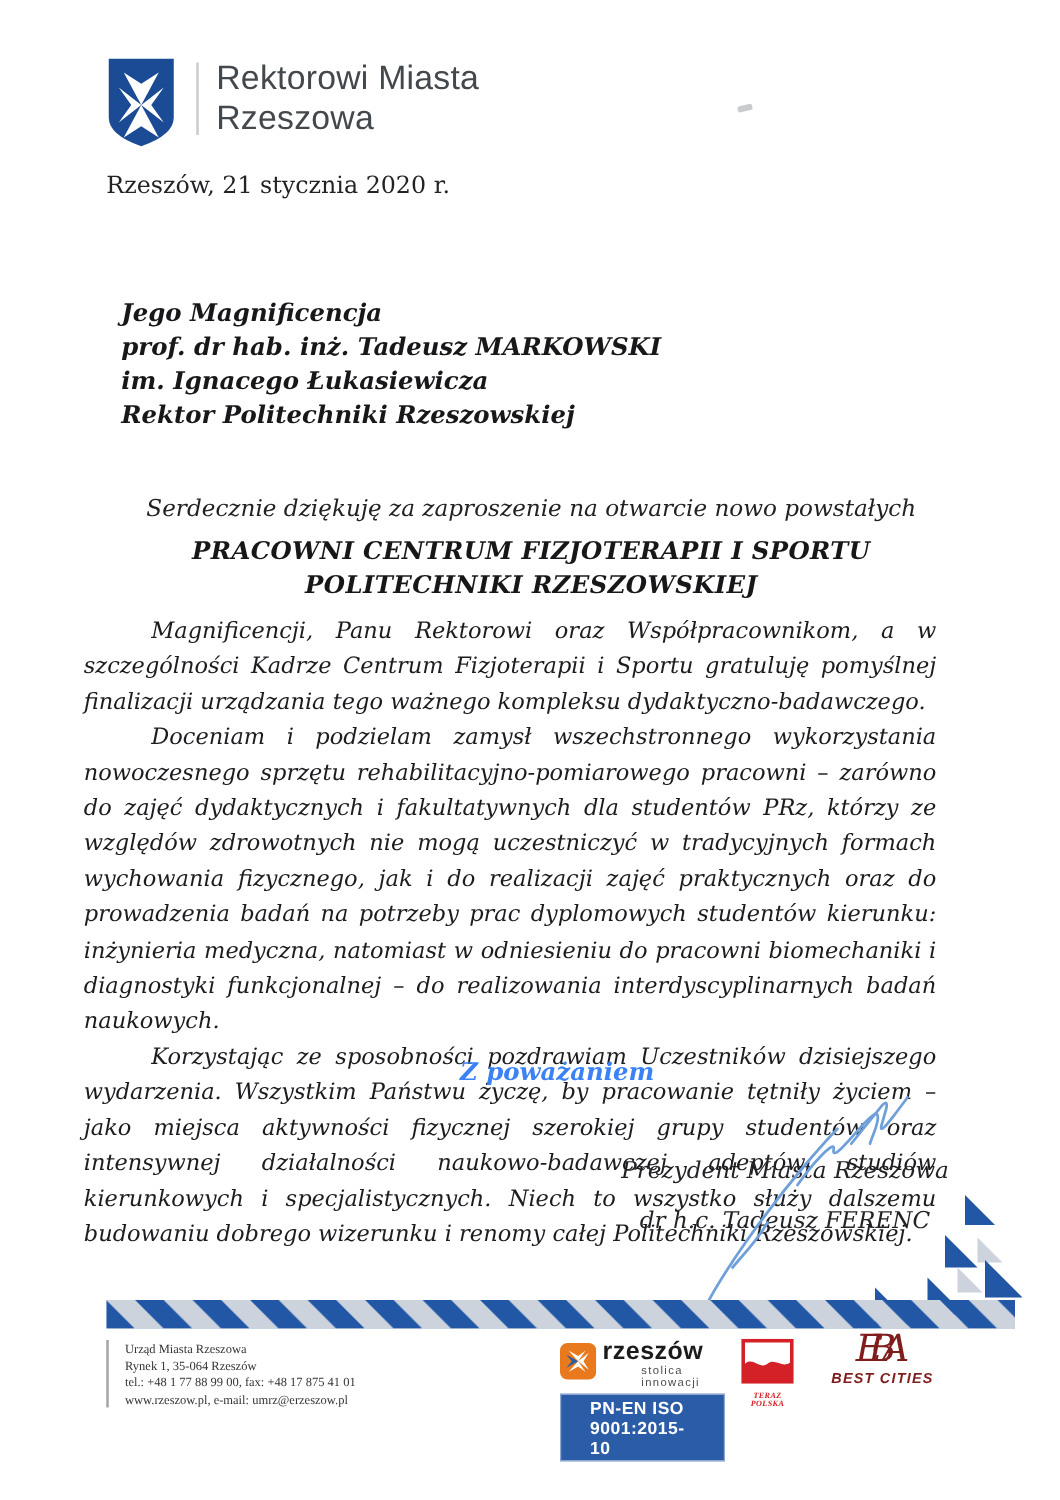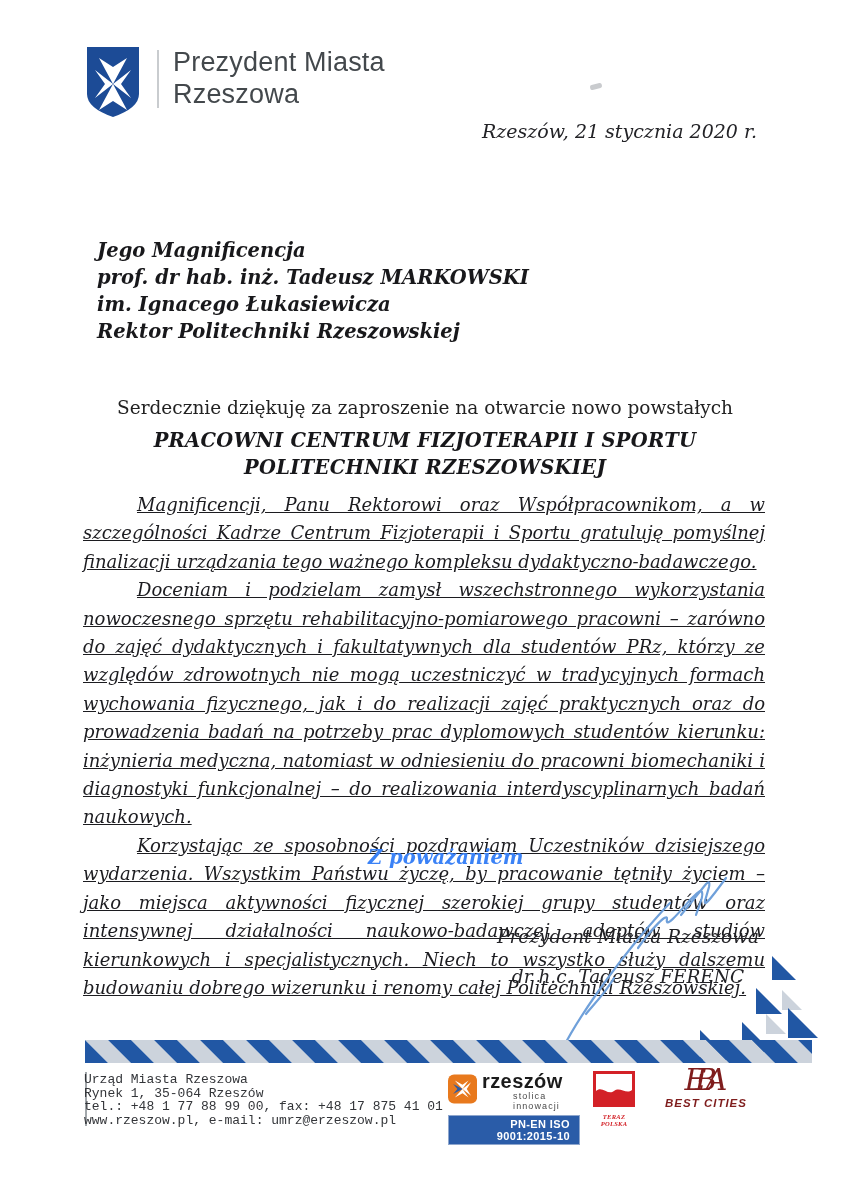--- a/index.html
+++ b/index.html
@@ -14,42 +14,42 @@
   .lh-divider{width:2px;height:58px;background:#c9cccf;margin:4px 14px 0 16px;}
   .org-name{
     font-family:"Liberation Sans",sans-serif;font-style:normal;
     font-size:27px;line-height:32px;color:#43484c;letter-spacing:.2px;font-weight:400;
   }
   
   .speck{position:absolute;left:590px;top:84px;width:12px;height:5px;background:#b7babd;
     border-radius:2px;transform:rotate(-14deg);opacity:.75;}
   
   .dateline{
-    position:absolute;left:85px;top:120px;width:672px;text-align:right;
-    font-style:italic;font-size:19px;color:#232327;
+    position:absolute;left:85px;top:137px;width:672px;text-align:left;
+    font-size:19px;color:#232327;
   }
   
   .recipient{
     position:absolute;left:97px;top:237px;
     font-style:italic;font-weight:bold;font-size:19.5px;line-height:27px;color:#18181b;
   }
   
   .intro{
     position:absolute;left:85px;top:397px;width:680px;text-align:center;
-    font-size:18.5px;color:#222;
+    font-style:italic;font-size:18.5px;color:#222;
   }
   .doc-title{
     position:absolute;left:85px;top:427px;width:680px;text-align:center;
     font-style:italic;font-weight:bold;font-size:19.5px;line-height:27px;color:#17171a;
     letter-spacing:.3px;
   }
   
   .body-text{
-    position:absolute;left:83px;top:491px;width:682px;
-    font-style:italic;font-size:18px;line-height:28.4px;color:#1c1c20;text-decoration:underline;
+    position:absolute;left:67px;top:491px;width:682px;
+    font-style:italic;font-size:18px;line-height:28.4px;color:#1c1c20;
   }
   .body-text p{margin:0;text-align:justify;text-indent:54px;}
   
   .closing{
     position:absolute;left:368px;top:846px;
     font-style:italic;font-weight:bold;font-size:19.5px;color:#3b82f6;
   }
   .sig-role{
     position:absolute;left:477px;top:926px;width:302px;text-align:center;
     font-style:italic;font-size:18.5px;color:#232327;
@@ -58,33 +58,33 @@
     position:absolute;left:477px;top:966px;width:302px;text-align:center;
     font-style:italic;font-size:18.5px;color:#232327;
   }
   .sig-svg{position:absolute;left:520px;top:856px;pointer-events:none;}
   
   .scatter{position:absolute;left:690px;top:948px;}
   .band{position:absolute;left:85px;top:1040px;}
   
   .foot-bar{position:absolute;left:85px;top:1072px;width:2px;height:54px;background:#a2a7ab;}
   .contact{
-    position:absolute;left:84px;top:1073px;
-    font-family:Liberation Mono, monospace;font-size:13px;line-height:13.5px;color:#333539;
+    position:absolute;left:100px;top:1073px;
+    font-family:Liberation Serif, serif;font-size:10px;line-height:13.5px;color:#333539;
   }
   .rz-logo{position:absolute;left:448px;top:1072px;width:132px;}
   .rz-top{display:flex;align-items:flex-start;}
   .rz-words{margin-left:5px;}
   .rz-name{font-family:"Liberation Sans",sans-serif;font-weight:bold;font-size:20px;
     line-height:19px;color:#1b1b1b;letter-spacing:.4px;}
   .rz-tag{font-family:"Liberation Sans",sans-serif;font-size:9px;color:#4a4a4a;letter-spacing:1.1px;padding-left:31px;}
   .iso-badge{
     margin-top:4px;display:inline-block;background:#2a5ca8;border:1px solid #8ea6cd;
-    color:#fff;font-family:"Liberation Sans",sans-serif;font-weight:bold;font-size:11px;
-    padding:2px 9px;letter-spacing:.4px;text-align:right;
+    color:#fff;font-family:"Liberation Sans",sans-serif;font-weight:bold;font-size:14px;
+    padding:2px 23px;letter-spacing:.4px;
   }
   .tp-logo{position:absolute;left:591px;top:1071px;width:46px;text-align:center;}
   .tp-label{font-family:"Liberation Serif",serif;font-style:italic;font-weight:bold;
     font-size:6.5px;color:#d32127;margin-top:2px;letter-spacing:.3px;}
   .bc-logo{position:absolute;left:660px;top:1064px;width:92px;text-align:center;color:#7f1d1d;}
   .bc-monogram{font-family:"DejaVu Serif",serif;font-style:italic;font-size:30px;
     line-height:32px;letter-spacing:-.38em;display:inline-block;padding-right:.38em;}
   .bc-label{font-family:"Liberation Sans",sans-serif;font-weight:bold;font-size:11.5px;
     letter-spacing:1px;margin-top:1px;font-style:italic;}
 </style>
@@ -96,21 +96,21 @@
   <div class="letterhead">
     <svg class="shield" viewBox="0 0 54 72">
       <path d="M1,1 H53 V48 Q53,62 27,71 Q1,62 1,48 Z" fill="#1c4b96"></path>
       <polygon points="27,38 13,12 27,21 41,12" fill="#ffffff"></polygon>
       <polygon points="27,38 13,64 27,55 41,64" fill="#ffffff"></polygon>
       <polygon points="27,38 9,24 19,38 9,52" fill="#ffffff"></polygon>
       <polygon points="27,38 45,24 35,38 45,52" fill="#ffffff"></polygon>
     </svg>
     <div class="lh-divider"></div>
     <div class="org-name">
-      <div>Prezydent Miasta</div>
+      <div>Rektorowi Miasta</div>
       <div>Rzeszowa</div>
     </div>
   </div>
 
   <div class="speck"></div>
 
   <div class="dateline">Rzeszów, 21 stycznia 2020 r.</div>
 
   <div class="recipient">
     <div>Jego Magnificencja</div>

